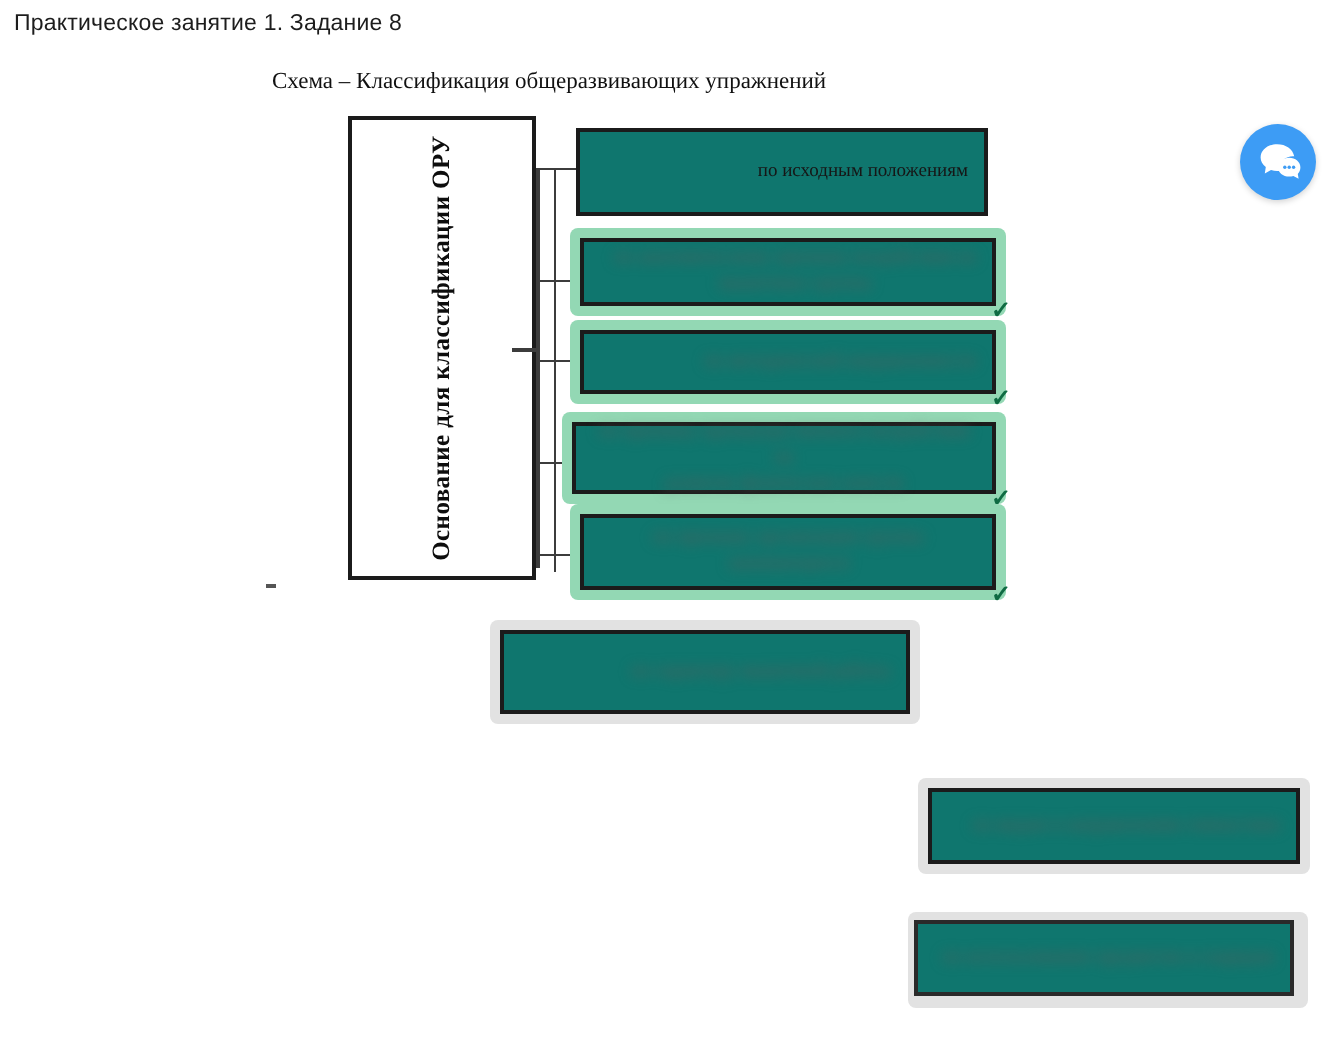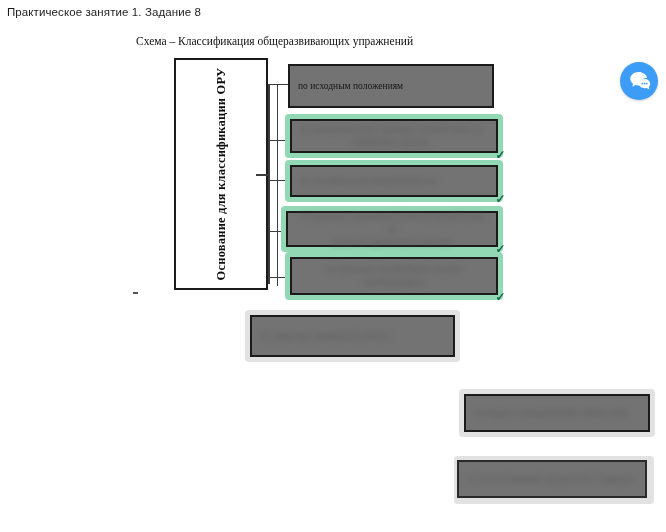--- a/index.html
+++ b/index.html
@@ -91,24 +91,24 @@
   .leaf.hl-green  { background: #93d8b4; padding: 5px; }
   .leaf.hl-grey   { background: #e2e2e2; padding: 5px; }
   .leaf.hl-none   { background: transparent; padding: 0; }
 
   .leaf-box {
     position: relative;
     width: 100%;
     height: 100%;
     box-sizing: border-box;
     border: 2px solid #1b1b1b;
-    background: #737373;
+    background: #0f766e;
     display: flex;
     align-items: center;
-    justify-content: flex-start;
+    justify-content: flex-end;
   }
   .leaf-box.shifted {
     border-color: #2a2a2a;
     transform: translate(-2px, -1px);
   }
 
   .leaf-text {
     font-family: "Liberation Serif", serif;
     font-size: 9.5px;
     line-height: 13px;

